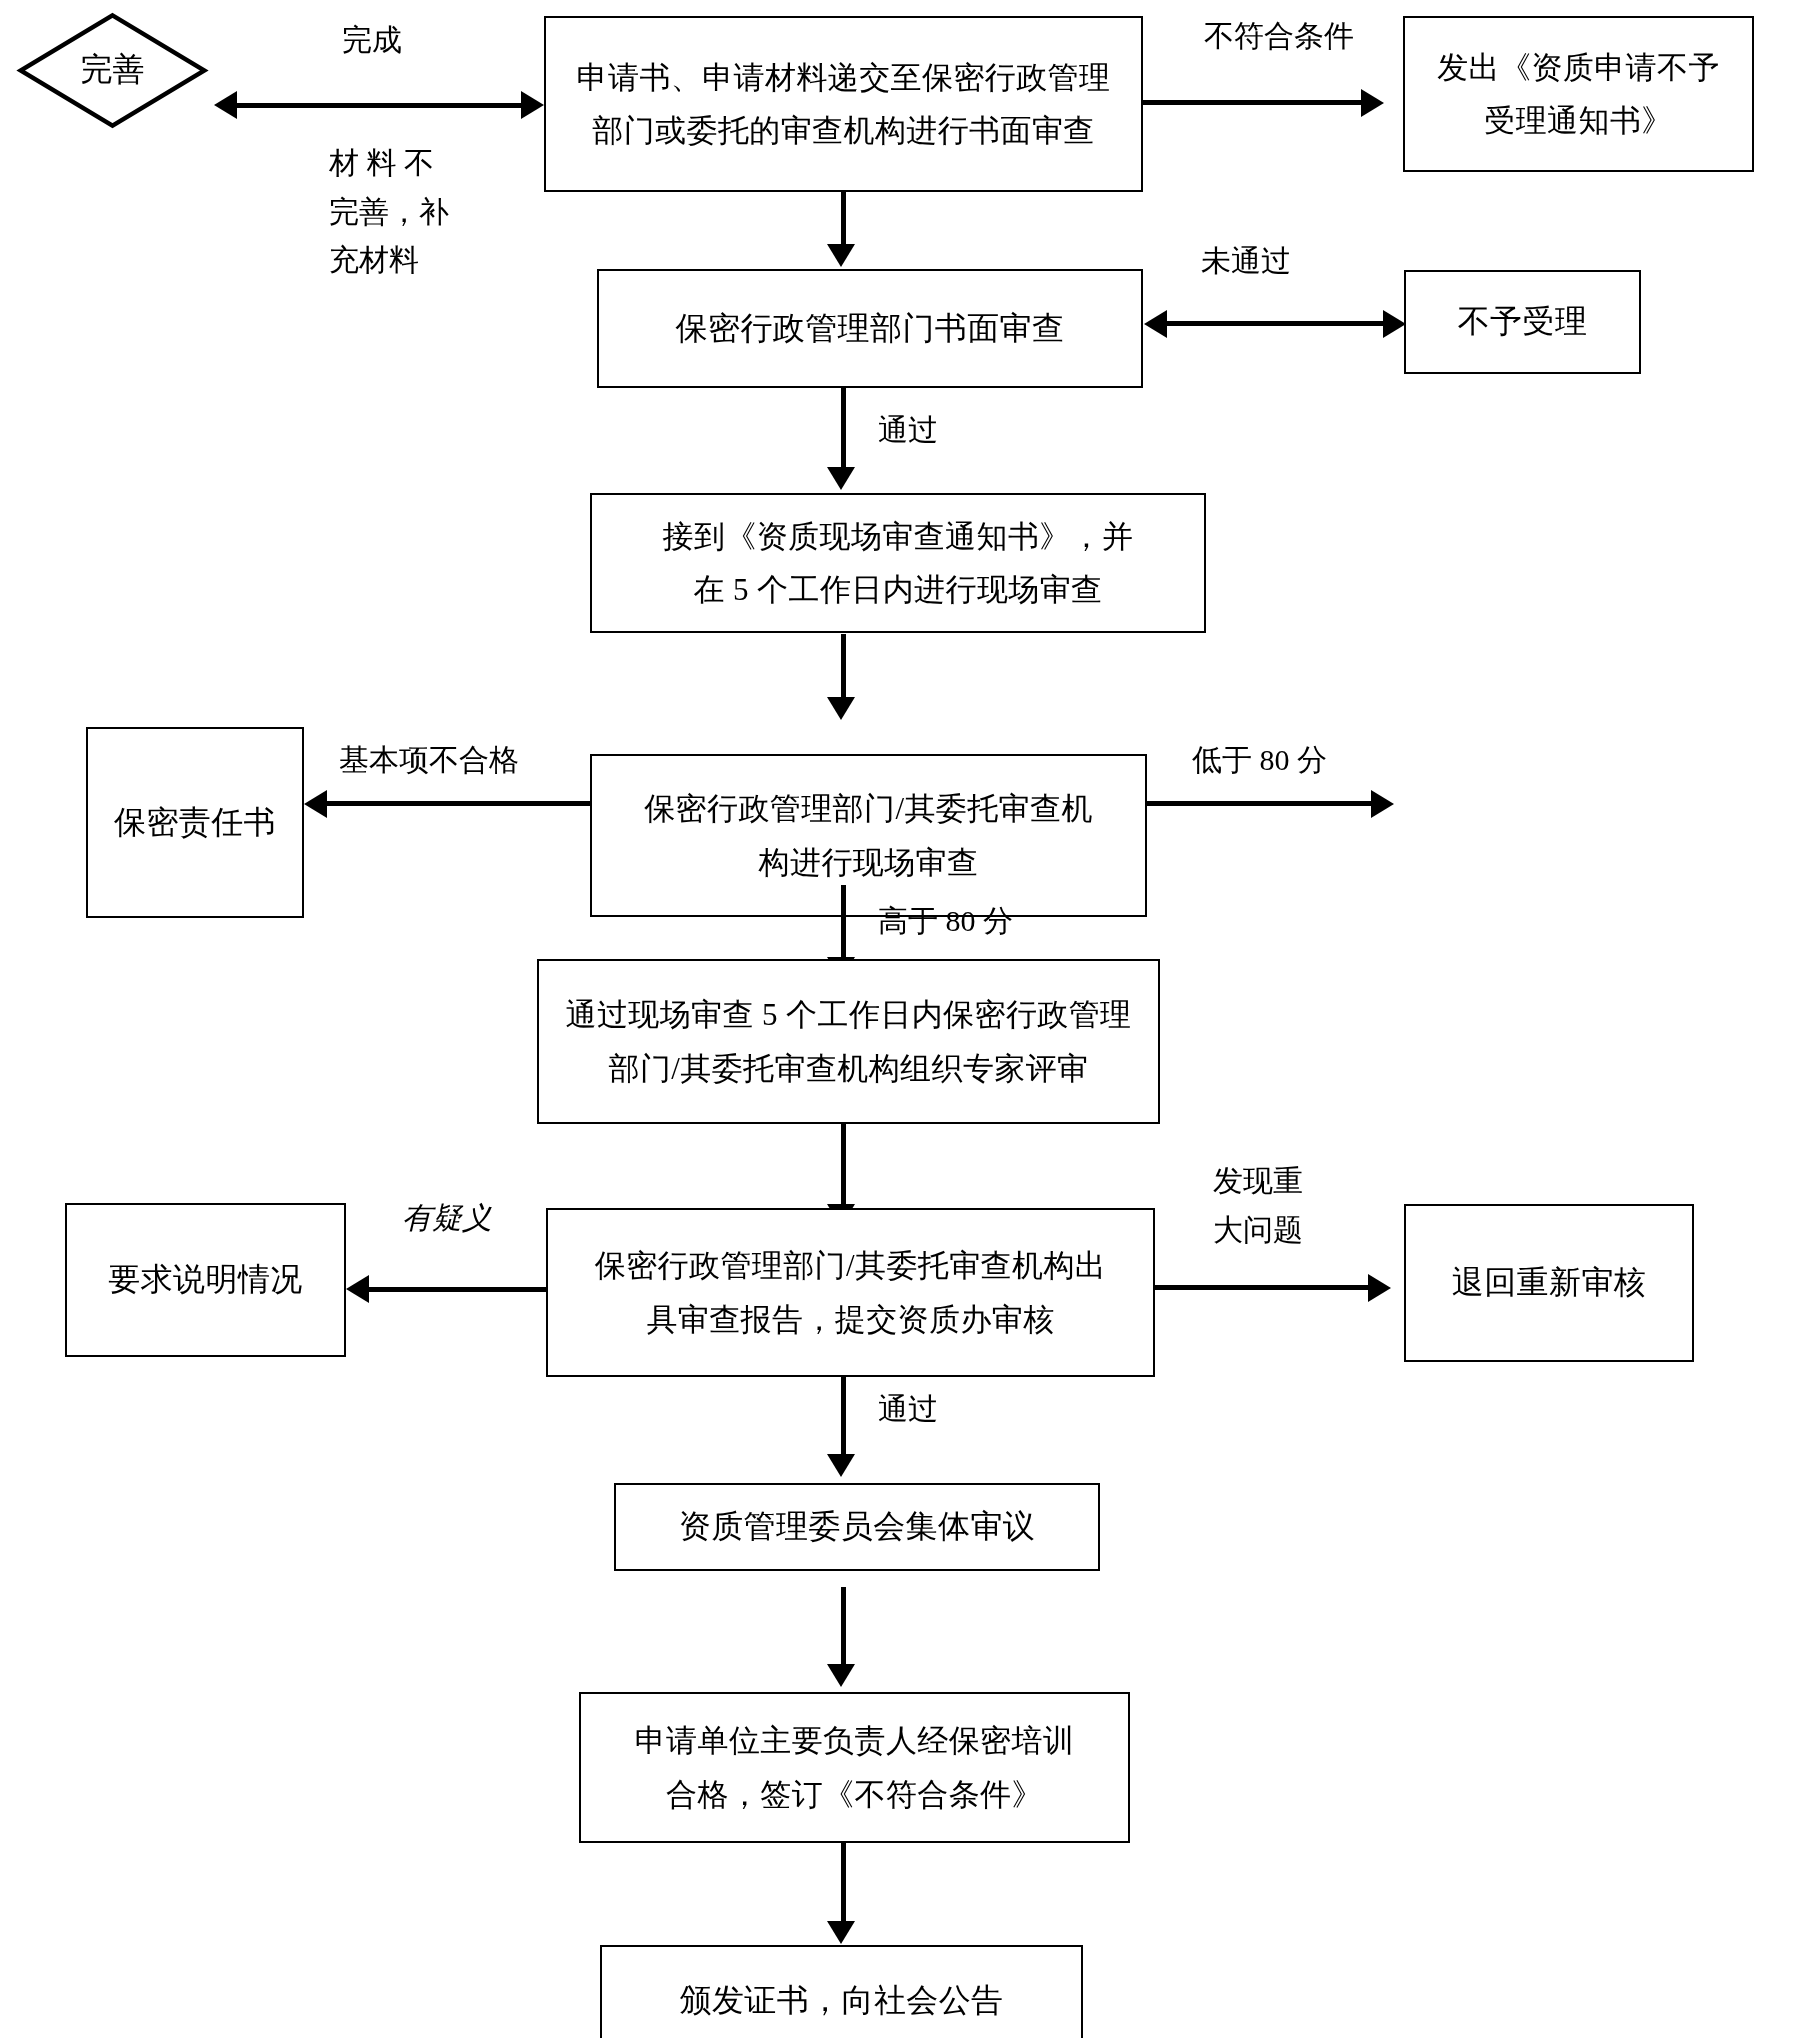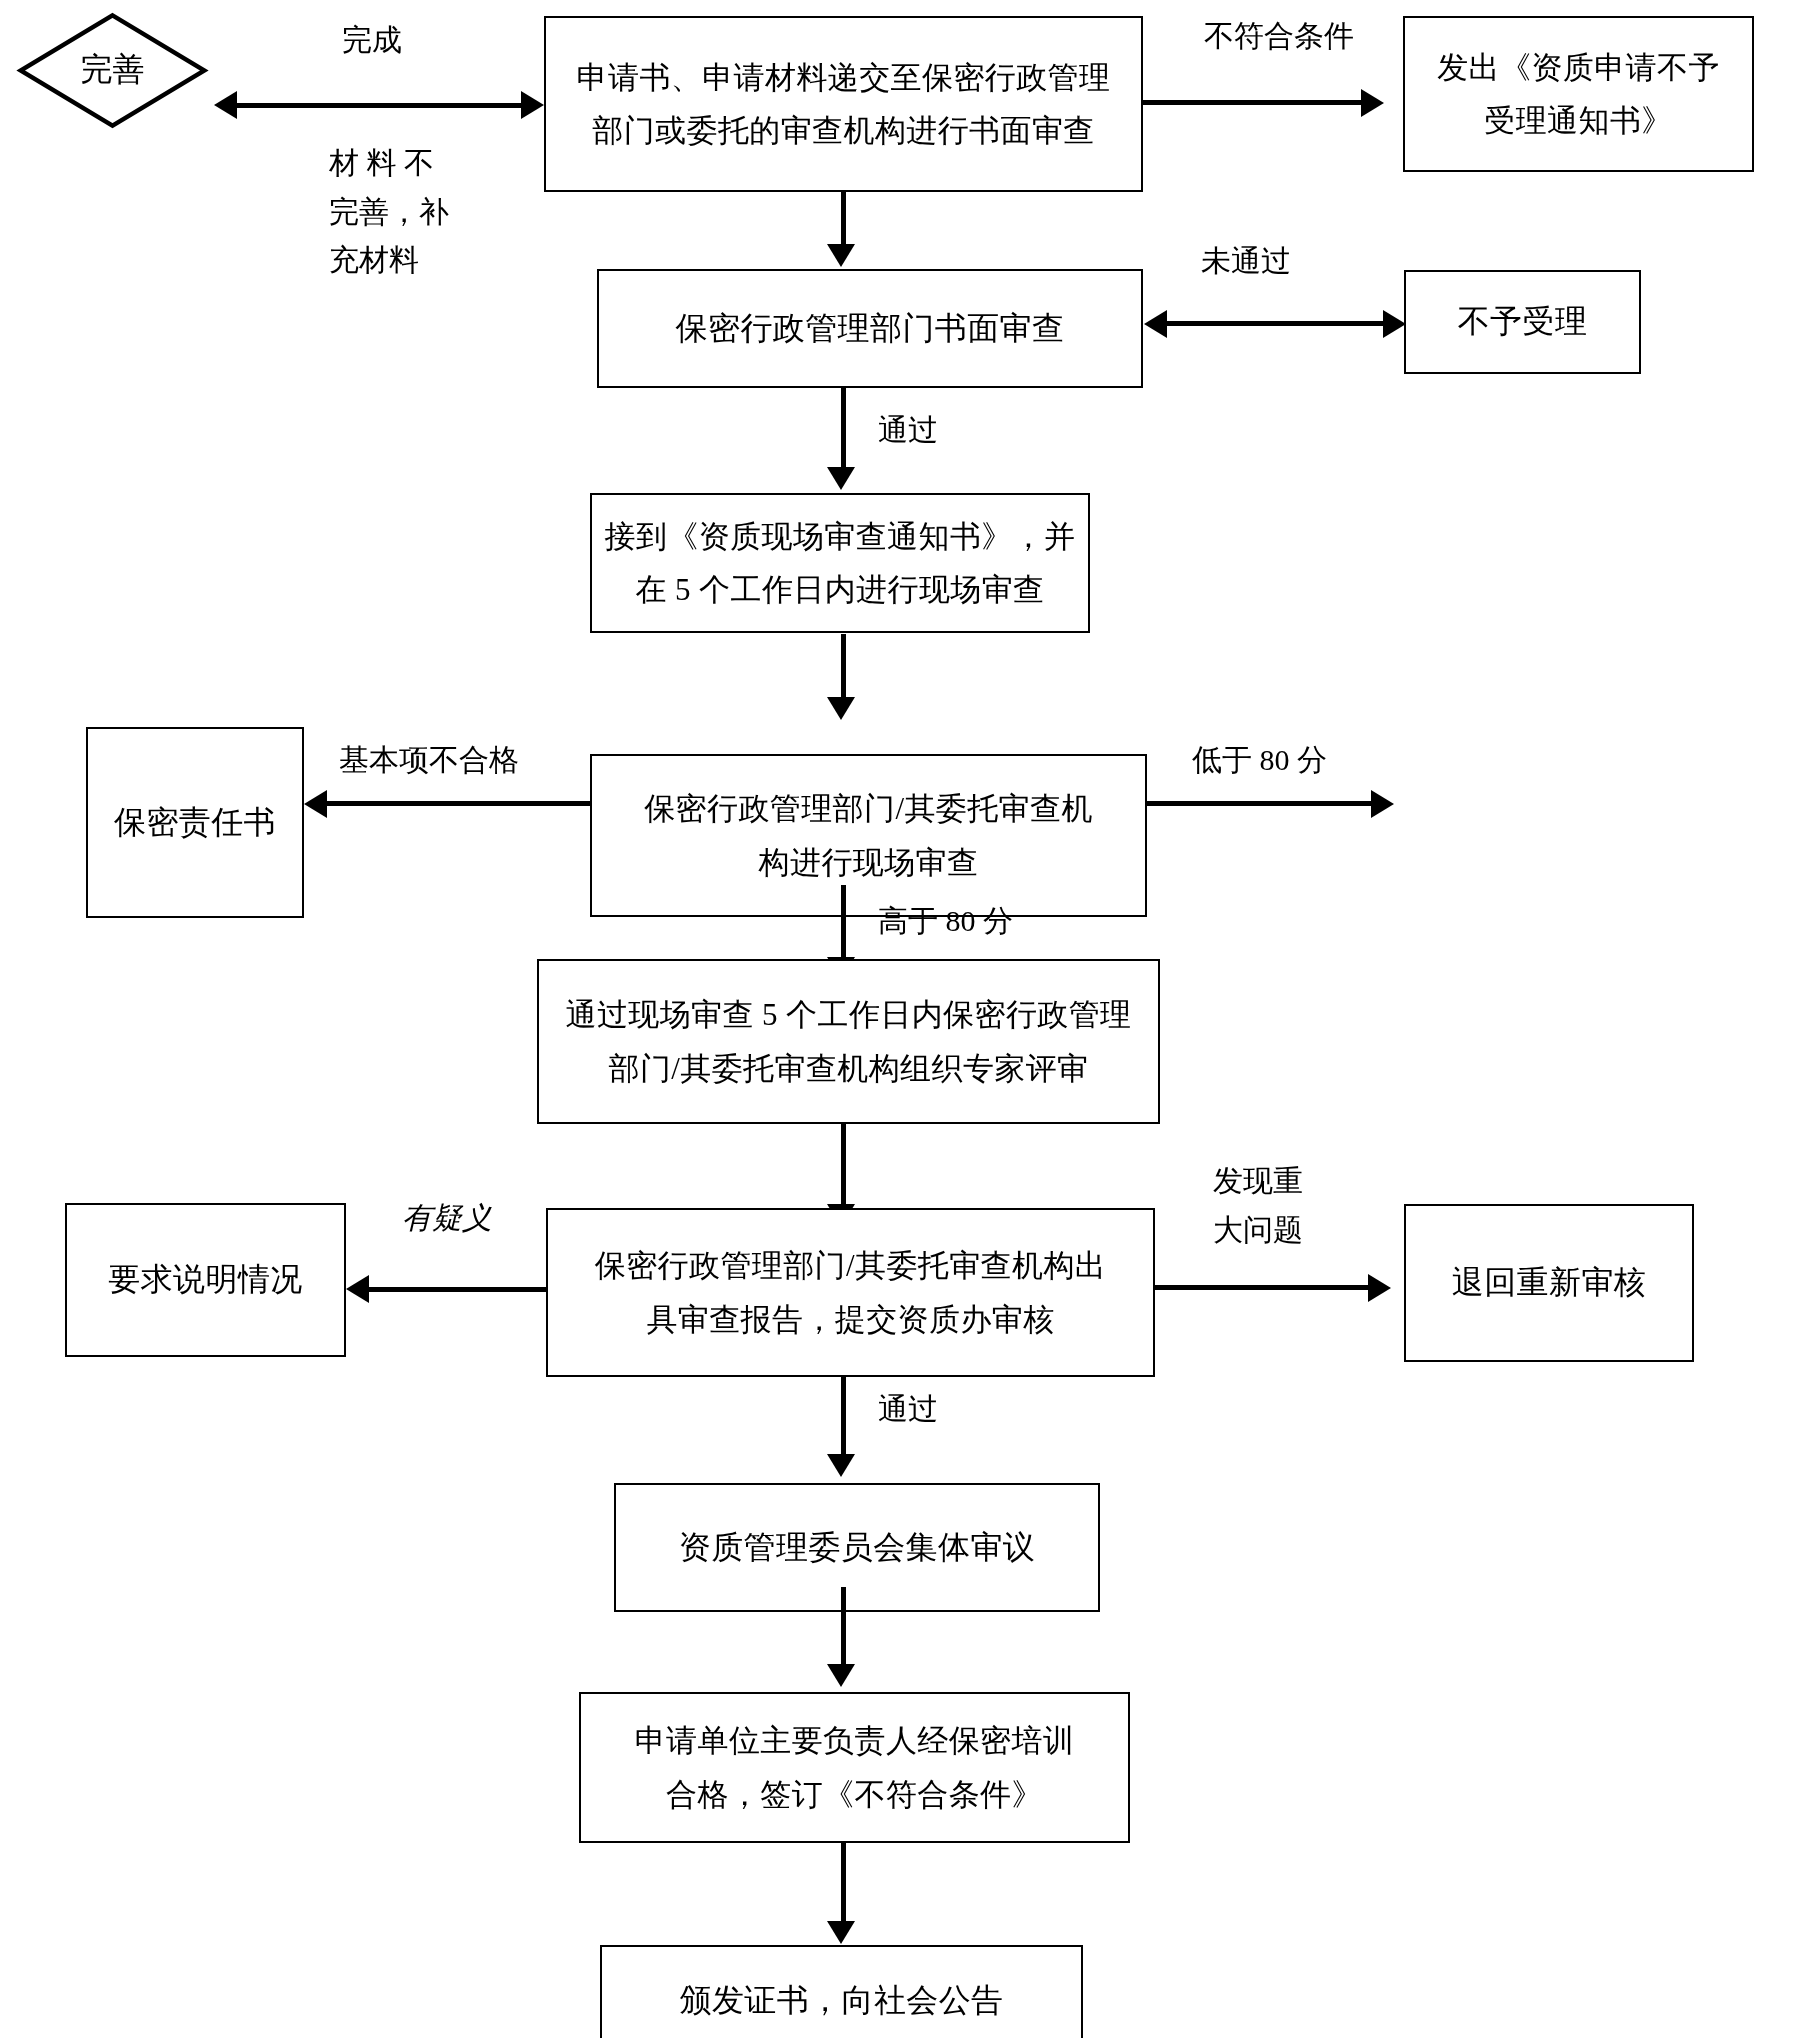--- a/index.html
+++ b/index.html
@@ -136,21 +136,21 @@
 
   <div class="node fs36" style="left:1404px; top:270px; width:237px; height:104px;">
     <span class="txt">不予受理</span>
   </div>
 
   <div class="vline" style="left:841px; top:388px; height:86px;"></div>
   <div class="arrow-d" style="left:827px; top:467px;"></div>
 
   <div class="elabel" style="left:878px; top:406px;">通过</div>
 
-  <div class="node fs35" style="left:590px; top:493px; width:500px; height:140px;">
+  <div class="node fs35" style="left:590px; top:493px; width:616px; height:140px;">
     <span class="txt">
       <span>接到《资质现场审查通知书》，并</span><br>
       <span>在 5 个工作日内进行现场审查</span>
     </span>
   </div>
 
   <div class="vline" style="left:841px; top:634px; height:70px;"></div>
   <div class="arrow-d" style="left:827px; top:697px;"></div>
 
   <div class="node fs36" style="left:86px; top:727px; width:218px; height:191px;">
@@ -214,21 +214,21 @@
 
   <div class="node fs36" style="left:1404px; top:1204px; width:290px; height:158px;">
     <span class="txt">退回重新审核</span>
   </div>
 
   <div class="vline" style="left:841px; top:1376px; height:84px;"></div>
   <div class="arrow-d" style="left:827px; top:1454px;"></div>
 
   <div class="elabel" style="left:878px; top:1385px;">通过</div>
 
-  <div class="node fs36" style="left:614px; top:1483px; width:486px; height:129px;">
+  <div class="node fs36" style="left:614px; top:1483px; width:486px; height:88px;">
     <span class="txt">资质管理委员会集体审议</span>
   </div>
 
   <div class="vline" style="left:841px; top:1587px; height:84px;"></div>
   <div class="arrow-d" style="left:827px; top:1664px;"></div>
 
   <div class="node fs35" style="left:579px; top:1692px; width:551px; height:151px;">
     <span class="txt">
       <span>申请单位主要负责人经保密培训</span><br>
       <span>合格，签订《不符合条件》</span>

